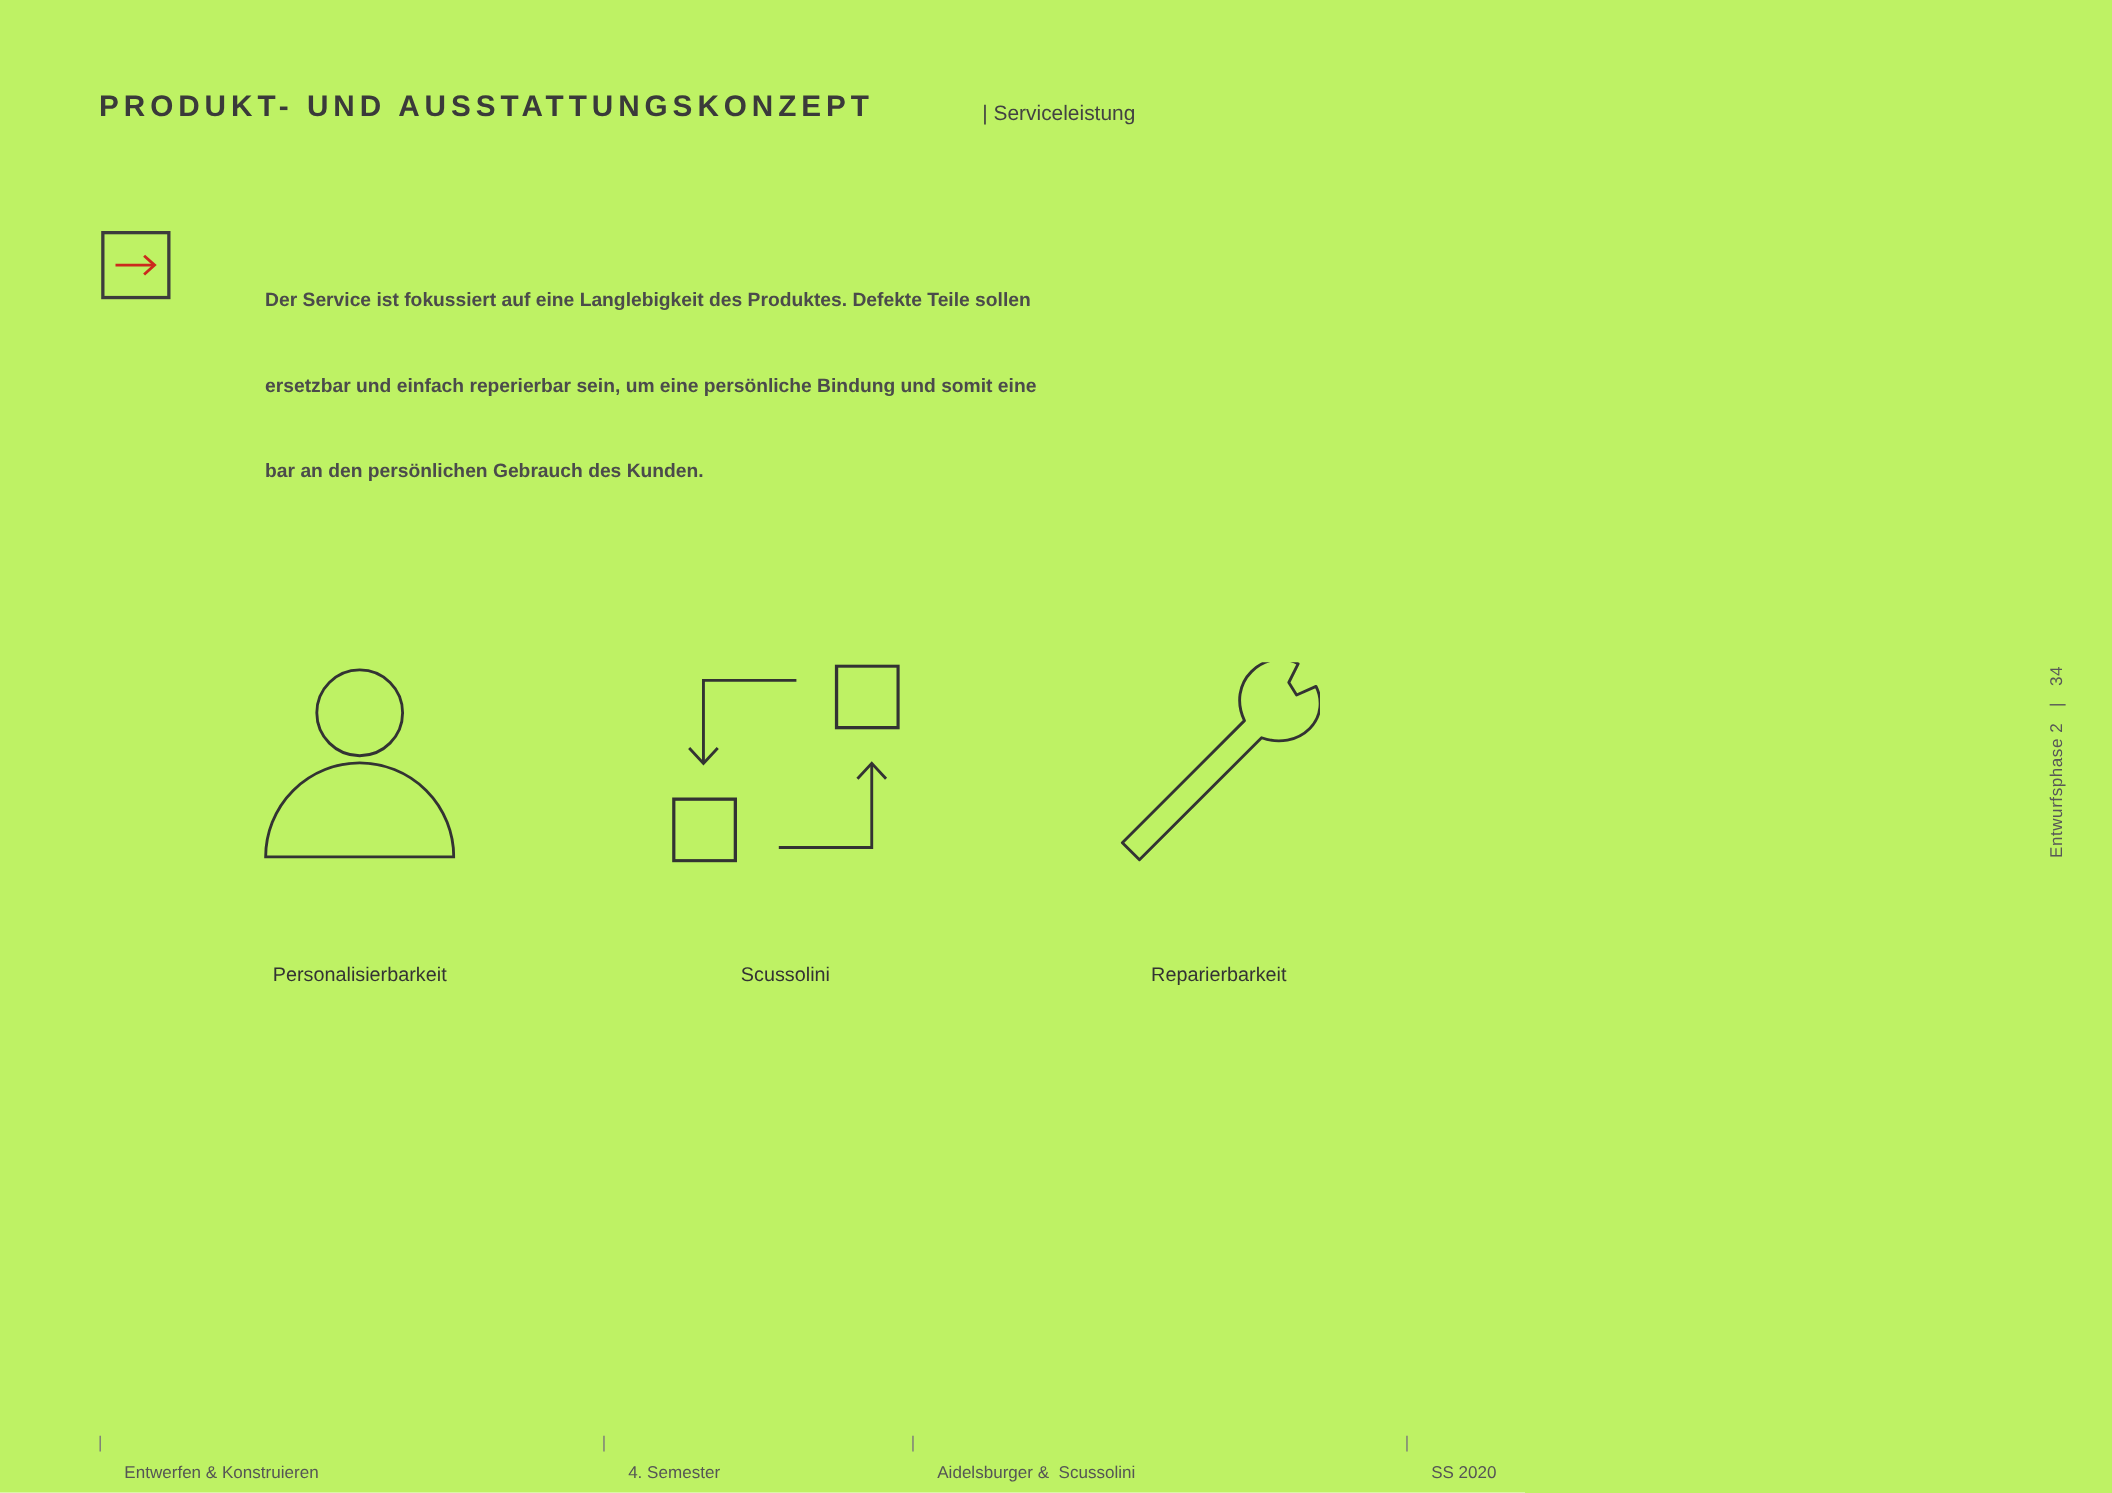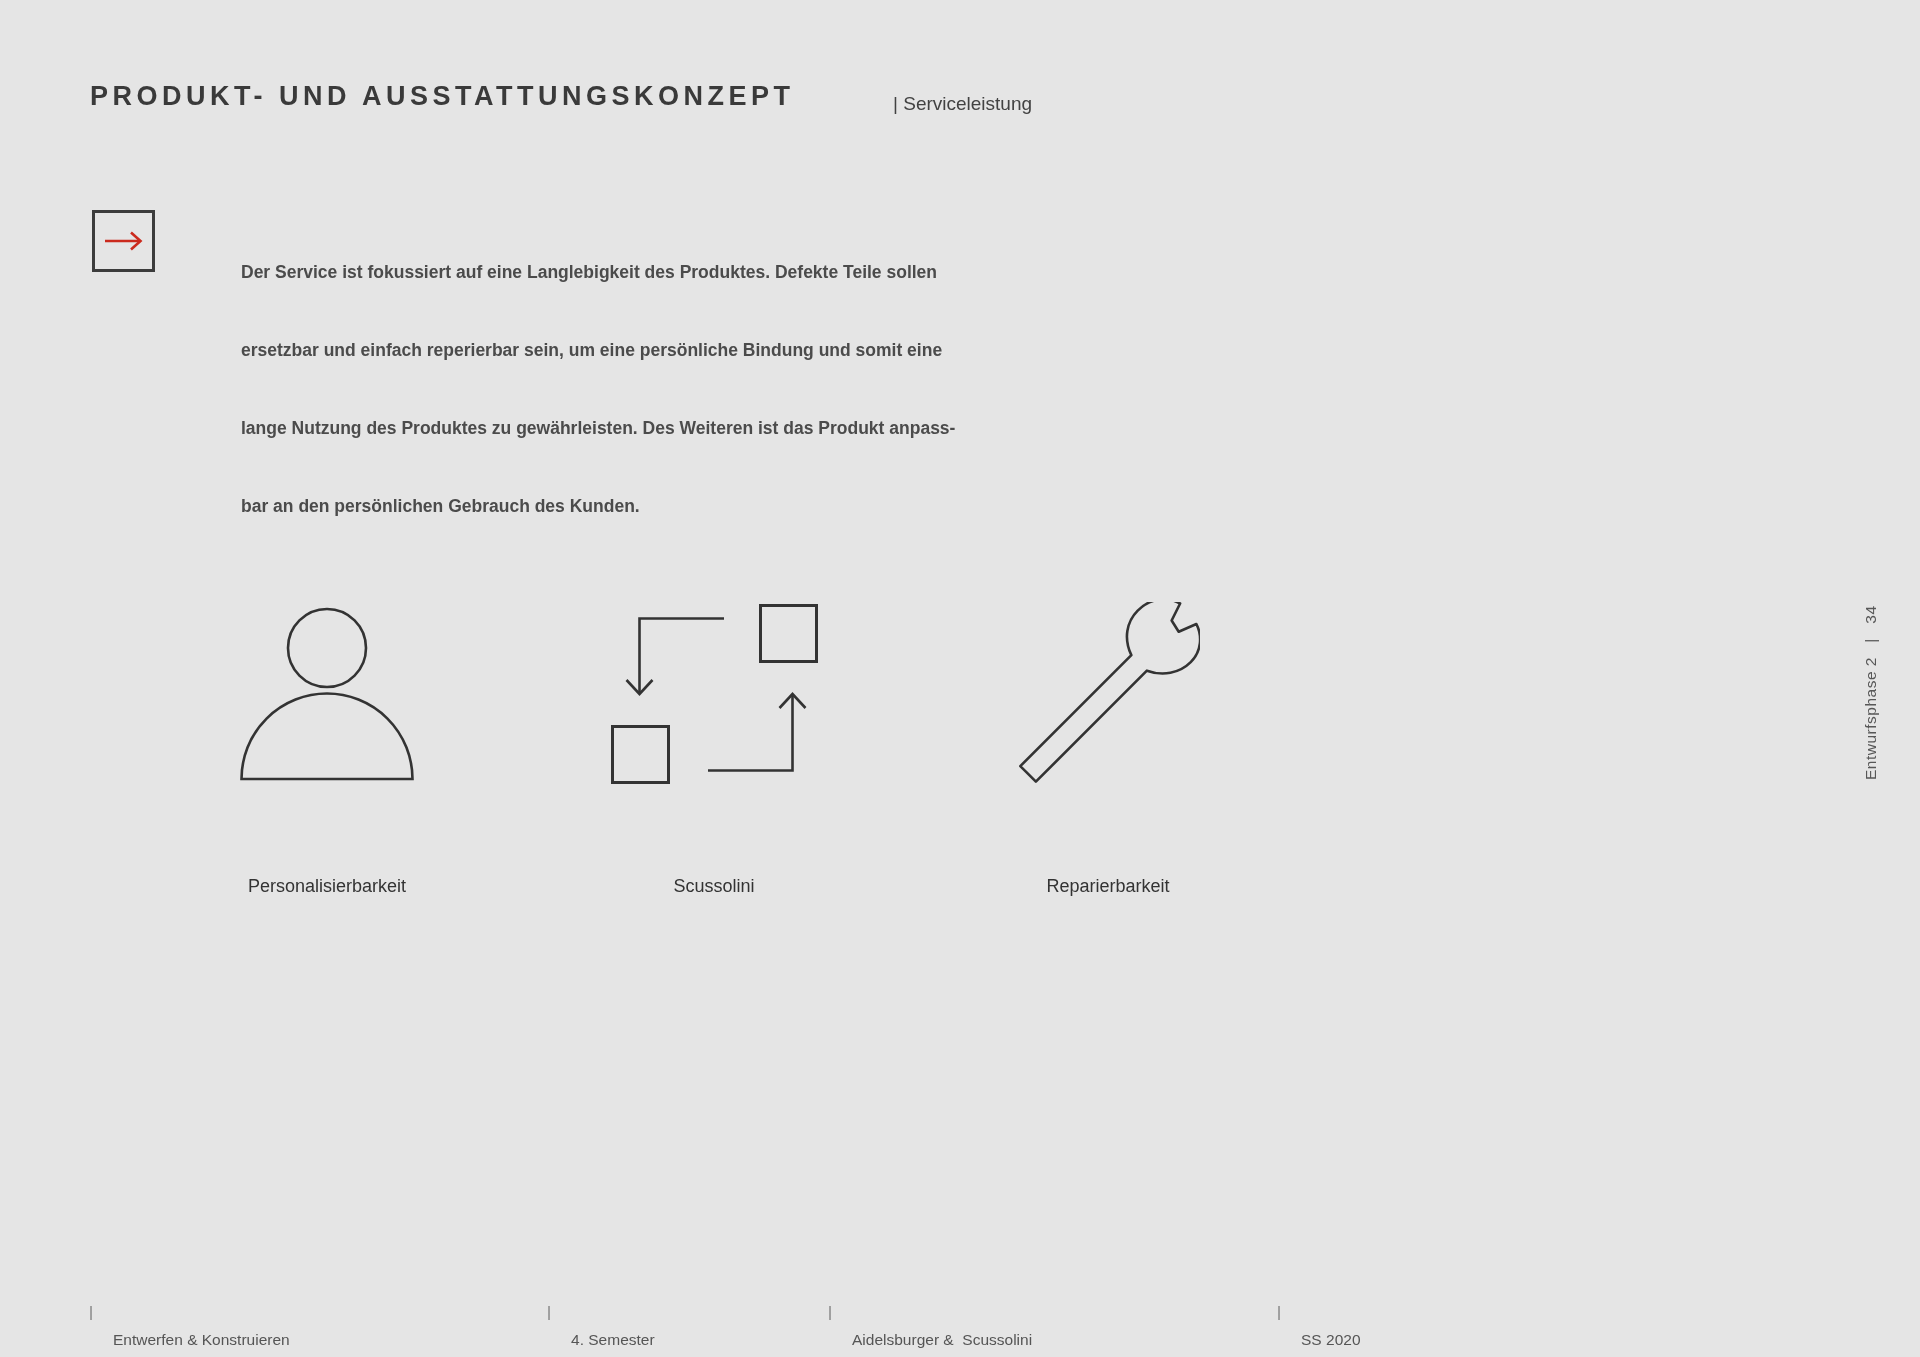--- a/index.html
+++ b/index.html
@@ -3,21 +3,21 @@
 <meta charset="utf-8">
 <style>
   * { margin: 0; padding: 0; box-sizing: border-box; }
   html, body { background: #ffffff; }
   body { font-family: "Liberation Sans", "DejaVu Sans", sans-serif; }
 
   .slide {
     position: relative;
     width: 1920px;
     height: 1357px;
-    background: #e5e5e5;
+    background: #bef264;
     overflow: hidden;
   }
 
   
   .page-title {
     position: absolute;
     left: 90px;
     top: 81px;
     font-size: 27px;
     font-weight: 700;
@@ -129,21 +129,20 @@
   <div class="concept-box">
     <svg class="red-arrow" viewBox="0 0 57 56" width="57" height="56" aria-hidden="true">
       <line x1="10" y1="28" x2="45" y2="28"></line>
       <polyline points="36,19.5 45.5,28 36,36.5"></polyline>
     </svg>
   </div>
 
   <div class="intro-text">
     <div>Der Service ist fokussiert auf eine Langlebigkeit des Produktes. Defekte Teile sollen</div>
     <div>ersetzbar und einfach reperierbar sein, um eine persönliche Bindung und somit eine</div>
-    <div>lange Nutzung des Produktes zu gewährleisten. Des Weiteren ist das Produkt anpass-</div>
     <div>bar an den persönlichen Gebrauch des Kunden.</div>
   </div>
 
   <div class="feature-cell cell-1">
     <div class="icon-wrap">
       <svg class="line-icon" viewBox="0 0 174 174" width="174" height="174" aria-hidden="true">
         <circle cx="87" cy="41" r="39"></circle>
         <path d="M 1.5 172 A 85.5 85.5 0 0 1 172.5 172 Z"></path>
       </svg>
     </div>

